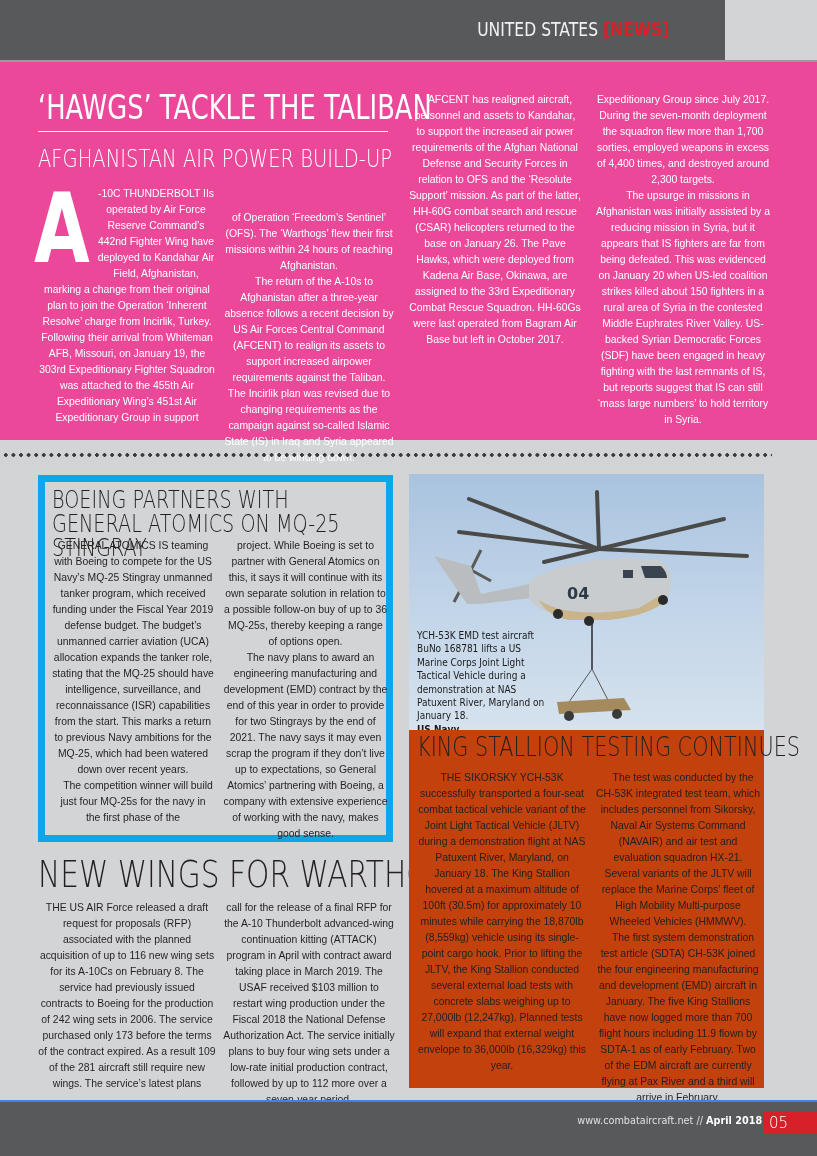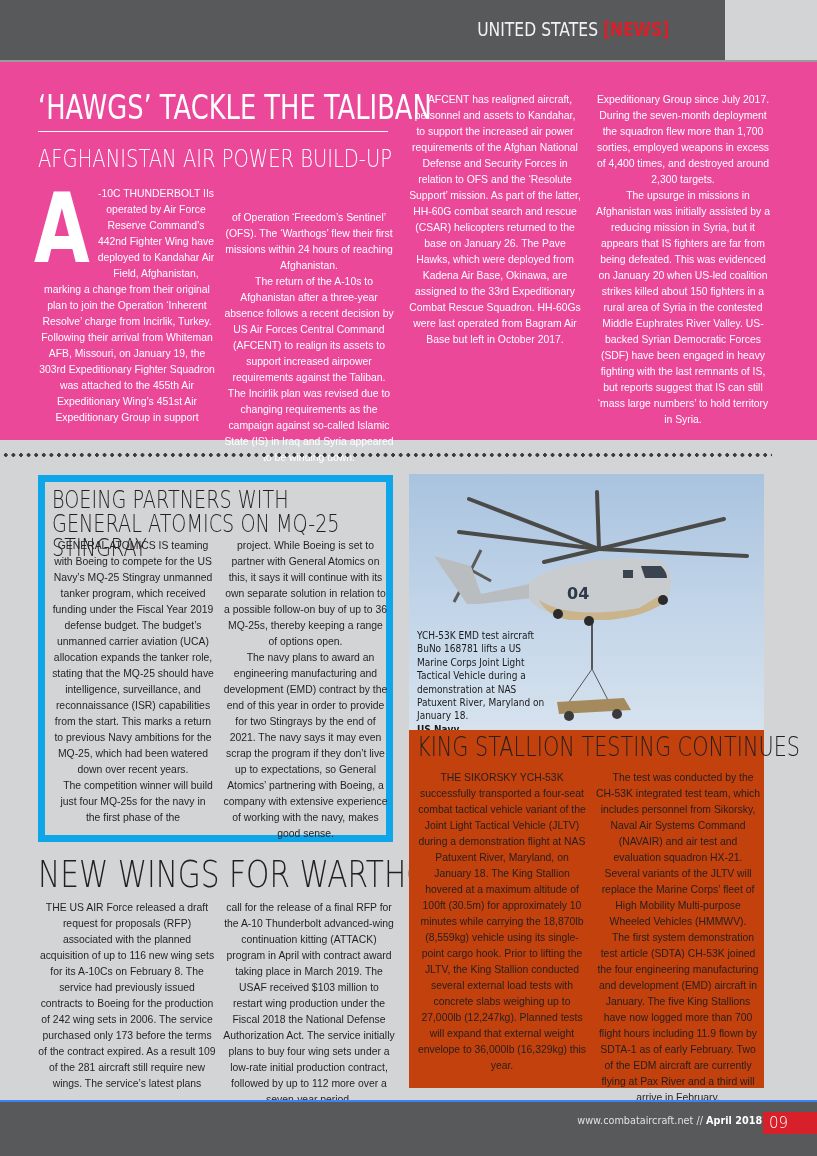--- a/index.html
+++ b/index.html
@@ -145,14 +145,14 @@
   <div class="col dark" style="left:186px; top:296px; width:166px;">
     <p class="ind">The test was conducted by the CH-53K integrated test team, which includes personnel from Sikorsky, Naval Air Systems Command (NAVAIR) and air test and evaluation squadron HX-21. Several variants of the JLTV will replace the Marine Corps’ fleet of High Mobility Multi-purpose Wheeled Vehicles (HMMWV).</p>
     <p class="ind">The first system demonstration test article (SDTA) CH-53K joined the four engineering manufacturing and development (EMD) aircraft in January. The five King Stallions have now logged more than 700 flight hours including 11.9 flown by SDTA-1 as of early February. Two of the EDM aircraft are currently flying at Pax River and a third will arrive in February.</p>
   </div>
 </div>
 
 <div class="footer">
   <div class="meta">
     <span>www.combataircraft.net</span><span> // </span><b>April 2018</b>
   </div>
-  <div class="pagenum">09</div>
+  <div class="pagenum">05</div>
 </div>
 
 </body></html>

